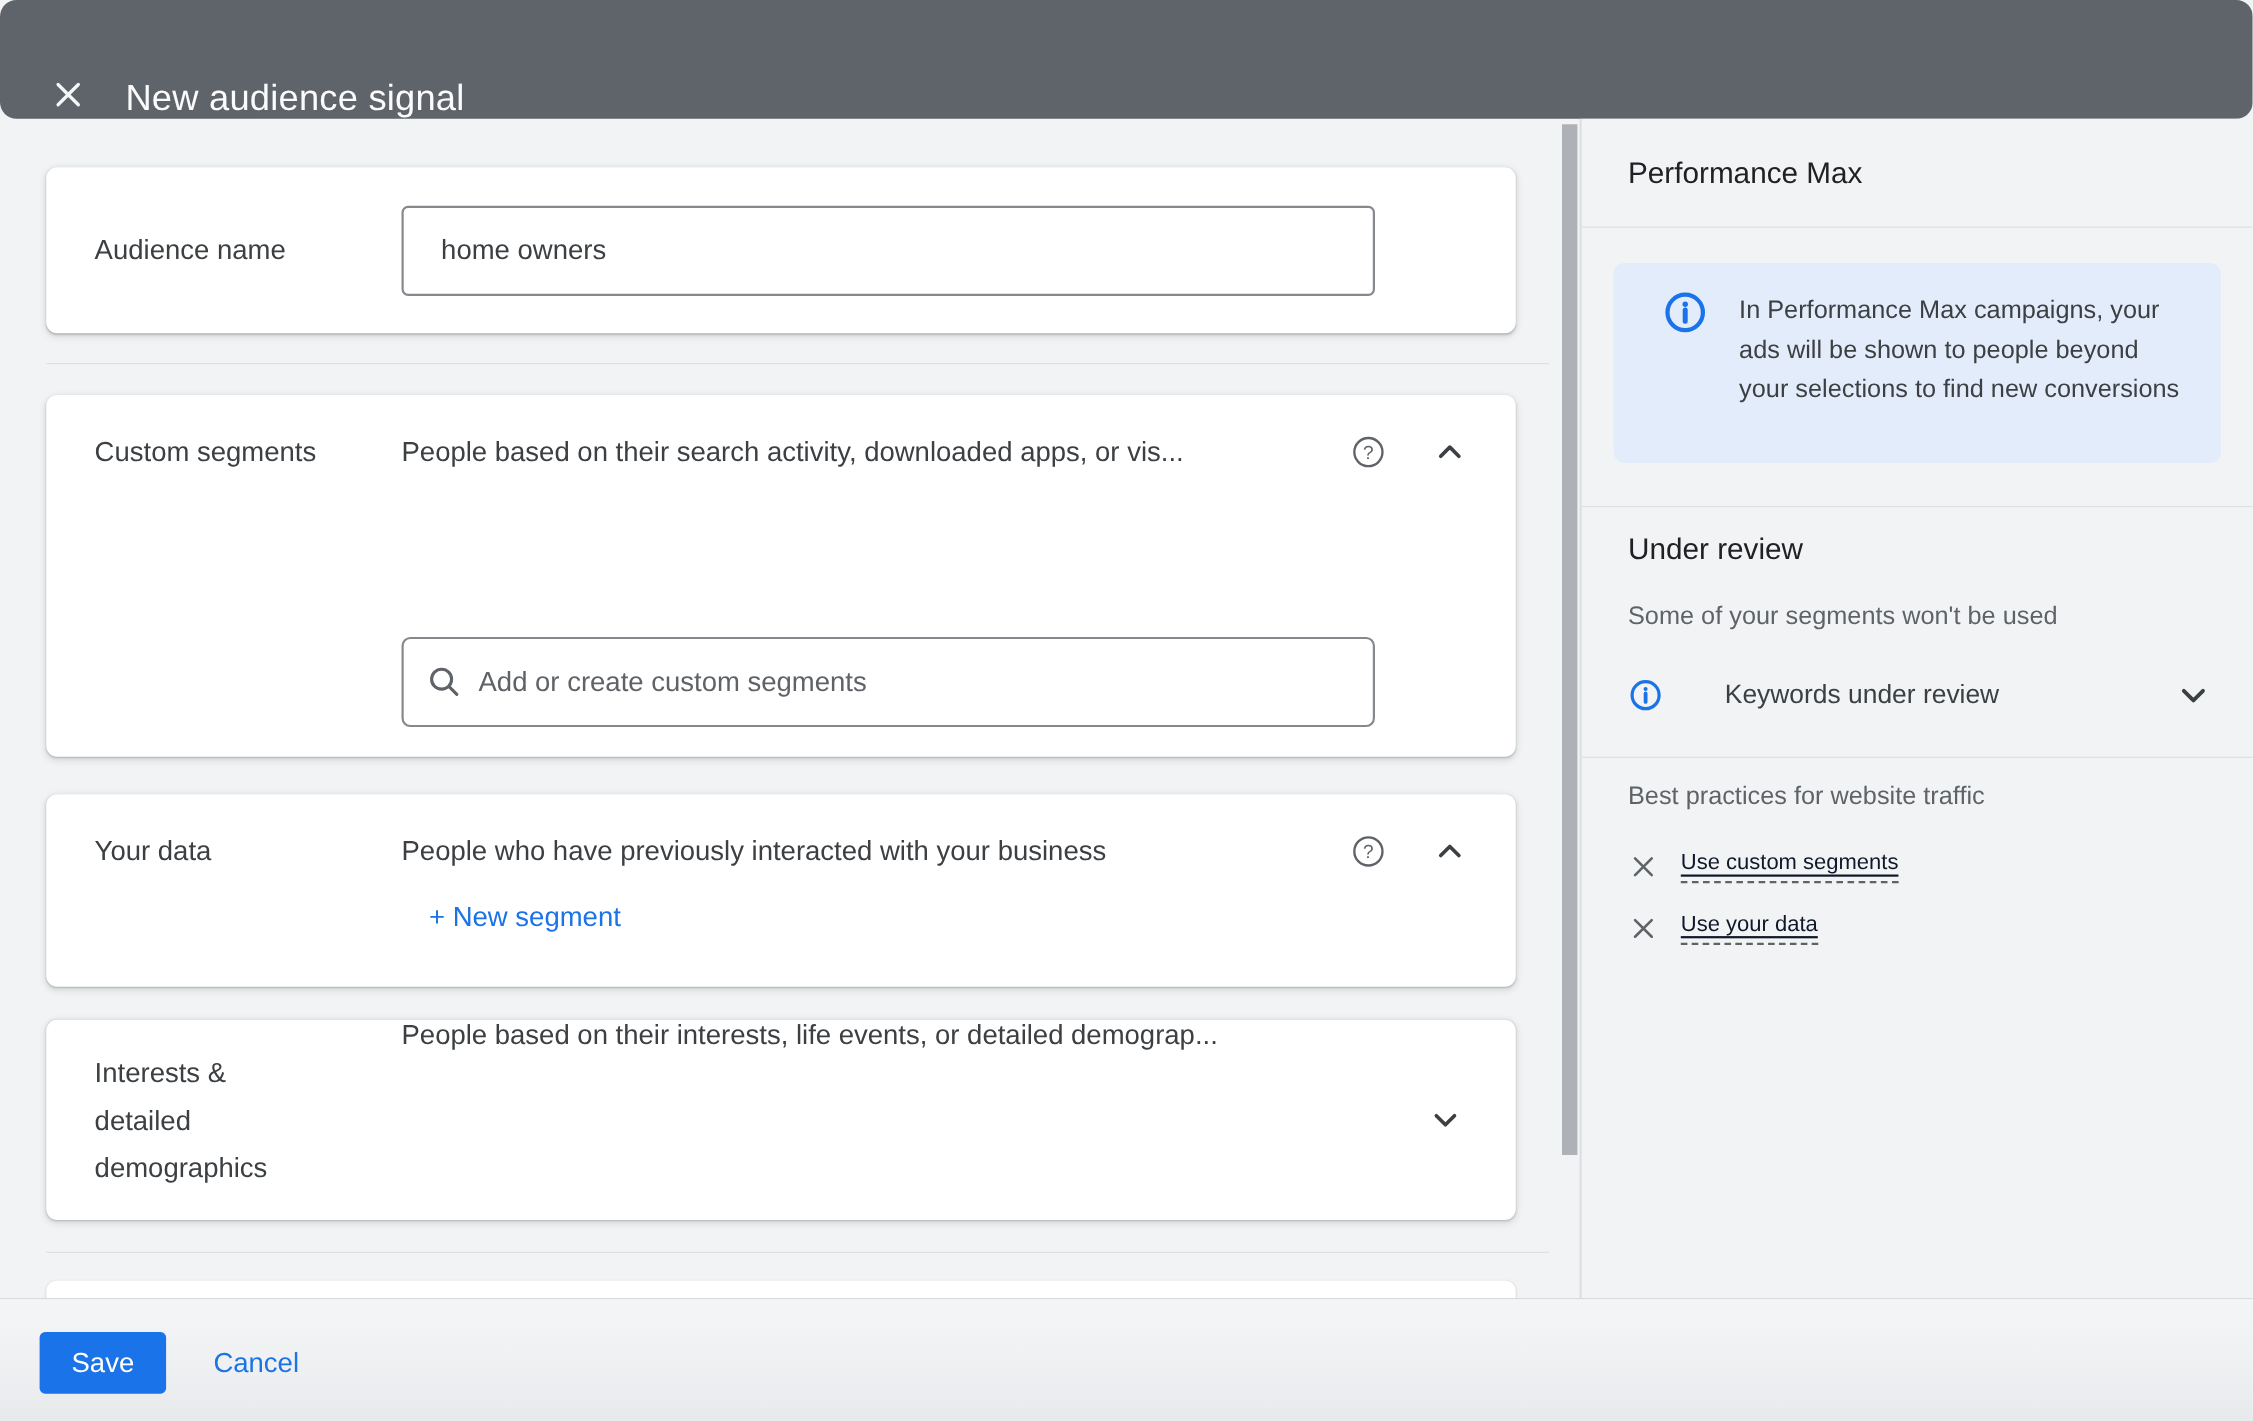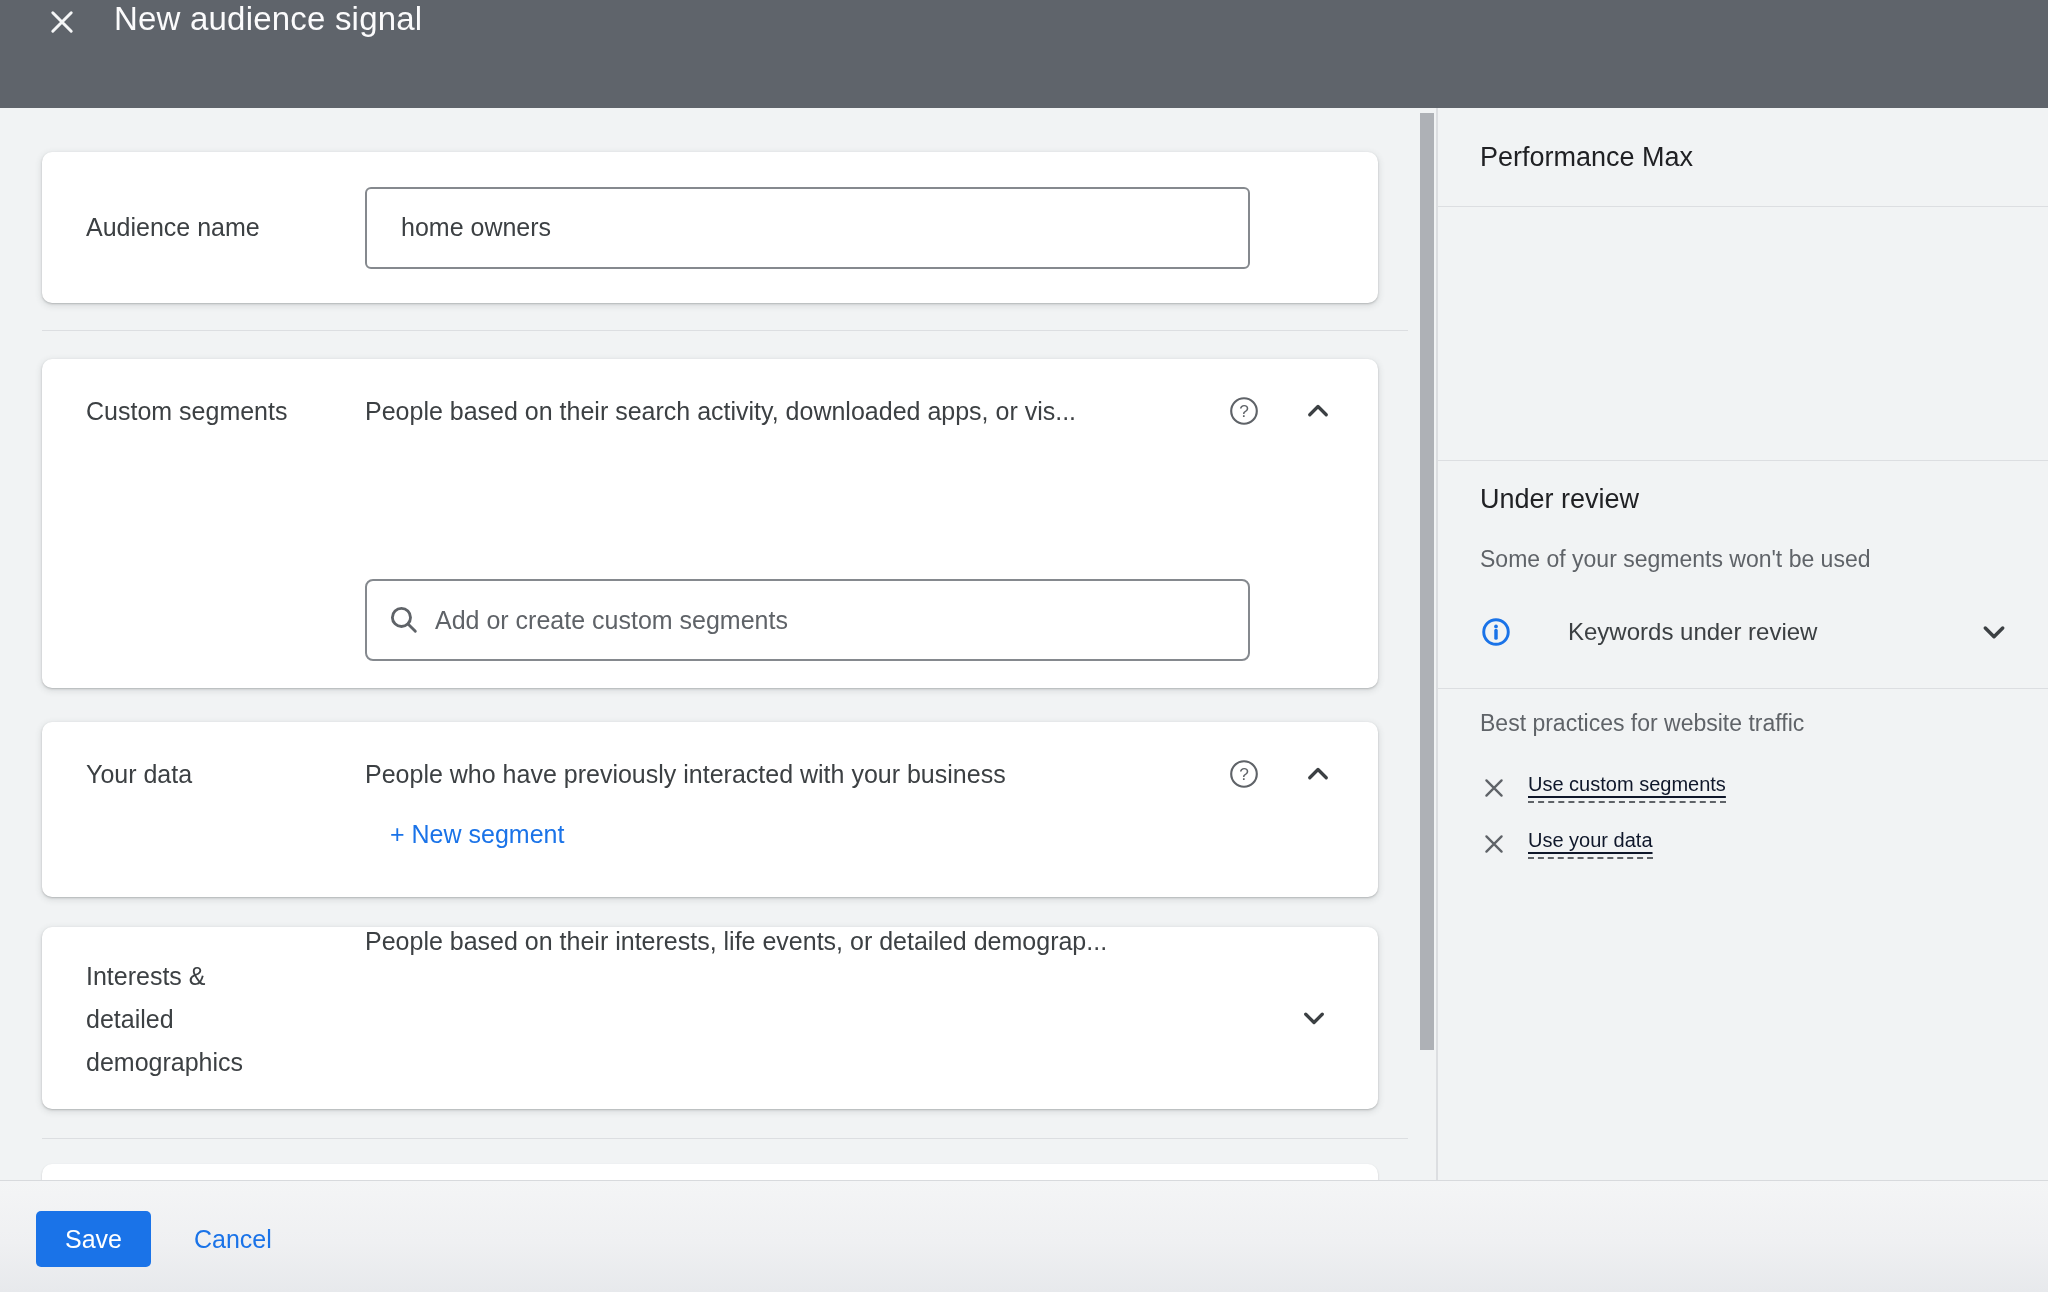--- a/index.html
+++ b/index.html
@@ -1,21 +1,21 @@
 <!DOCTYPE html>
 <html><head>
 <meta charset="utf-8">
 <style>
   * { margin:0; padding:0; box-sizing:border-box; }
   html,body { width:2048px; height:1292px; }
   body { font-family:"Liberation Sans","DejaVu Sans",sans-serif; background:#f1f3f4; overflow:hidden; }
   .screen { position:relative; width:2048px; height:1292px; background:#f1f3f4; overflow:hidden; }
 
   
-  .hdr { position:absolute; top:0; left:0; width:2048px; height:108px; background:#5f646b; display:flex; align-items:flex-start; }
+  .hdr { position:absolute; top:0; left:0; width:2048px; height:108px; background:#5f646b; display:flex; align-items:flex-end;border-radius:15px; }
   .hdr-close { width:44px; height:44px; margin-left:40px; background:none; border:none; cursor:pointer; display:flex; align-items:center; justify-content:center; }
   .hdr-title { color:#fbfbfc; font-size:33px; font-weight:400; margin-left:30px; letter-spacing:.2px; }
 
   
   .card { position:absolute; left:42px; width:1336px; background:#fff; border-radius:10px;
           box-shadow:0 1px 2px rgba(60,64,67,.28), 0 2px 6px 1px rgba(60,64,67,.12); }
   .rule { position:absolute; left:42px; width:1366px; height:1px; background:#dcdee1; }
 
   .row-label { font-size:25px; color:#3c4043; }
   .desc { font-size:25px; color:#3c4043; white-space:nowrap; overflow:hidden; }
@@ -188,20 +188,30 @@
     <div class="partial-card"></div>
   </main>
 
   <div class="scrollbar"></div>
   <div class="vsplit"></div>
 
   <aside class="sidebar">
     <div class="sb-title">Performance Max</div>
     <div class="sb-rule" style="top:98px"></div>
 
+    <div class="info-box">
+      <span>
+        <svg width="42" height="42" viewBox="0 0 24 24">
+            <circle cx="12" cy="12" r="9.2" fill="none" stroke="#1a73e8" stroke-width="2.2"></circle>
+            <circle cx="12" cy="7.8" r="1.4" fill="#1a73e8"></circle>
+            <path d="M12 10.8 V16.6" stroke="#1a73e8" stroke-width="2.6" stroke-linecap="round"></path>
+          </svg>
+      </span>
+      <div class="txt">In Performance Max campaigns, your ads will be shown to people beyond your selections to find new conversions</div>
+    </div>
 
     <div class="sb-rule" style="top:352px"></div>
 
     <div class="ir-title">Under review</div>
     <div class="ir-sub">Some of your segments won't be used</div>
     <div class="ir-row">
       <span>
         <svg width="32" height="32" viewBox="0 0 24 24">
             <circle cx="12" cy="12" r="9.2" fill="none" stroke="#1a73e8" stroke-width="2.2"></circle>
             <circle cx="12" cy="7.8" r="1.4" fill="#1a73e8"></circle>

